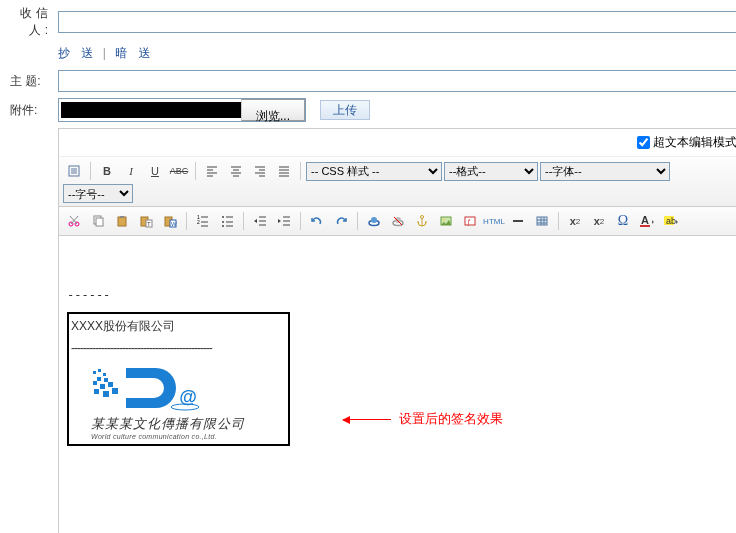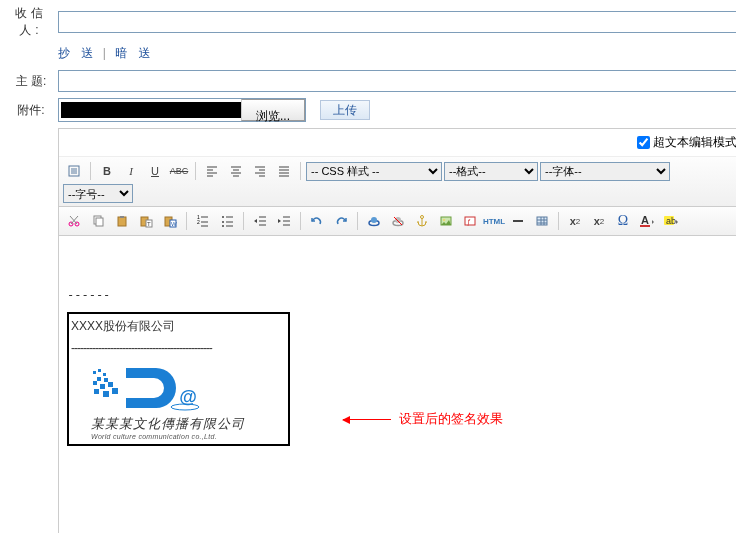--- a/index.html
+++ b/index.html
@@ -1,19 +1,19 @@
 <!DOCTYPE html>
 <html><head>
 <meta charset="utf-8">
 <style>
 body{margin:0;font-family:Arial,"Microsoft YaHei",sans-serif;font-size:12px;color:#333;background:#fff}
 .wrap{width:736px;padding:5px 10px}
 .row{display:flex;align-items:center;margin-bottom:6px}
-.lbl{width:42px;text-align:center;margin-right:6px;color:#333;letter-spacing:4px}
-.lbl2{width:42px;text-align:center;margin-right:6px;color:#333}
+.lbl{width:42px;text-align:right;margin-right:6px;color:#333;letter-spacing:4px}
+.lbl2{width:42px;text-align:left;margin-right:6px;color:#333}
 .txt{flex:1;height:20px;border:1px solid #7e9db9;padding:0 3px;font-size:12px}
 .links{margin-left:48px;color:#1a4d99;margin-bottom:8px}
 .links span{cursor:pointer;letter-spacing:4px}
 .sep{color:#999;margin:0 2px}
 .file-row{display:flex;align-items:center}
 .file-box{display:flex;align-items:center;height:22px;border:1px solid #7e9db9;padding-left:2px;background:#fff}
 .file-inner{width:180px;height:16px;background:#000}
 .browse{height:22px;padding:8px 14px;border:1px solid #999;border-left:1px solid #ccc;background:linear-gradient(#fff,#e8e8e8);font-size:12px;cursor:pointer}
 .upload{height:20px;margin-left:14px;padding:0 12px;border:1px solid #b5c7de;background:linear-gradient(#f2f7fc,#dce8f5);color:#2a5a9e;font-size:12px;cursor:pointer}
 .editor{margin-left:48px;border:1px solid #ccc}
@@ -215,21 +215,21 @@
             <circle cx="5" cy="6" r="1" fill="#f2d261"></circle>
             <path d="M2 11l3-3 2 2 3-4 2 5z" fill="#6a9e3e"></path>
           </svg>
         </div>
       <div class="tbtn">
           <svg width="14" height="14">
             <rect x="2" y="3" width="10" height="8" fill="#fff" stroke="#c33"></rect>
             <text x="4" y="10" font-size="7" fill="#c33">ƒ</text>
           </svg>
         </div>
-      <div class="tbtn" style="color:#3878b8;font-size:8px;font-weight:bold">HTML</div>
+      <div class="tbtn" style="color:#3878b8;font-size:8px;font-weight:normal">HTML</div>
       <div class="tbtn">
           <svg width="14" height="14">
             <path d="M2 7h10" stroke="#444" stroke-width="2"></path>
           </svg>
         </div>
       <div class="tbtn">
           <svg width="14" height="14">
             <rect x="2" y="3" width="10" height="8" fill="#dbe9f7" stroke="#5b7a9e"></rect>
             <path d="M2 6h10M2 9h10M6 3v8M9 3v8" stroke="#5b7a9e"></path>
           </svg>

